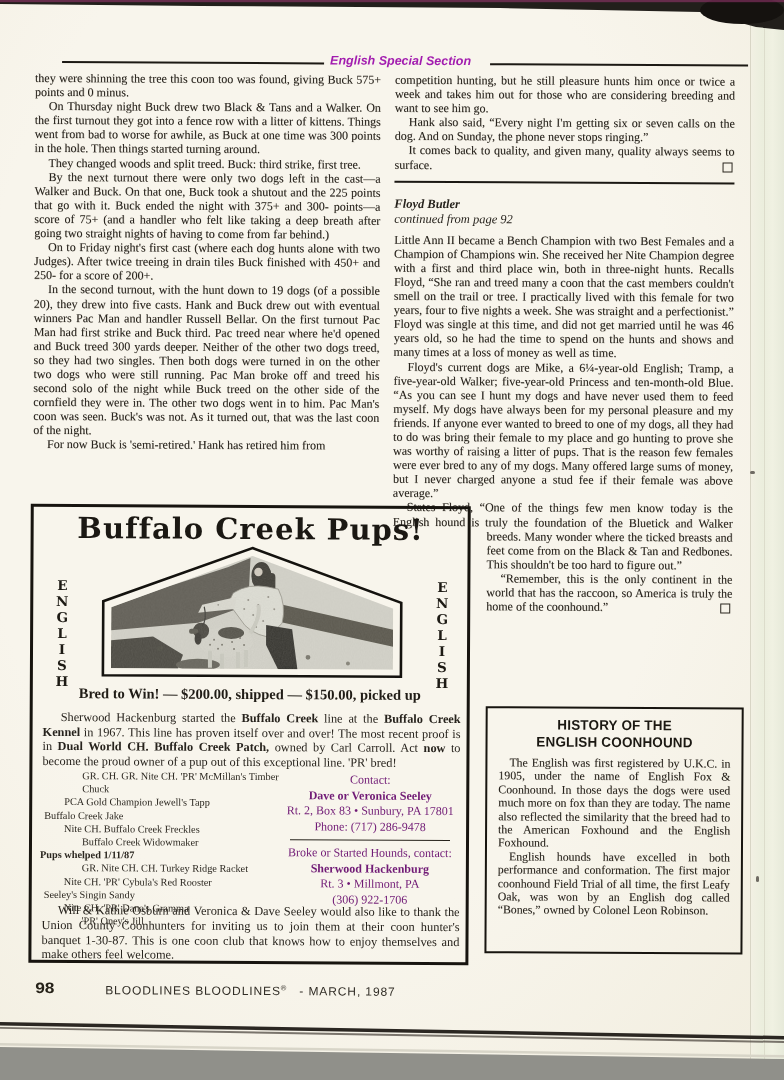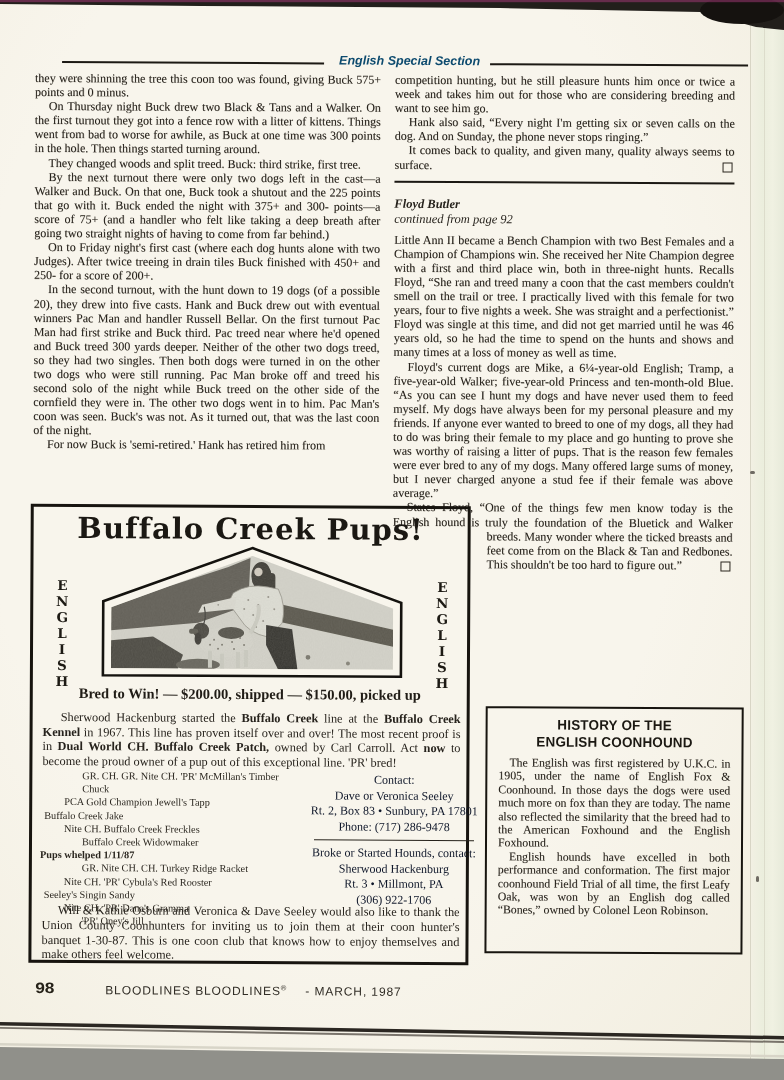--- a/index.html
+++ b/index.html
@@ -17,23 +17,23 @@
   
   #edge-right { left:750px; top:0; width:34px; height:1080px;
     background:linear-gradient(90deg,#f2f0e3 0%, #ebeedd 35%, #f0f1e2 65%, #e7eada 100%);
     border-left:1px solid #d8d5c5; }
   #edge-right .crease { position:absolute; left:13px; top:0; width:1px; height:100%; background:#dcdccb; }
   svg.edge-overlay { position:absolute; left:0; z-index:30; display:block; }
   .speck { position:absolute; background:#6f6b63; border-radius:2px; z-index:31; }
 
   
   .hdr-rule { height:2px; background:#1c1914; }
-  #header-title { left:330px; top:52px; width:150px; text-align:right;
+  #header-title { left:330px; top:52px; width:150px; text-align:left;
     font-family:"Liberation Sans", sans-serif; font-weight:bold; font-style:italic;
-    font-size:12.5px; color:#0c4a6e; }
+    font-size:12.5px; color:#a21caf; }
 
   
   .col p { font-size:12px; line-height:14.1px; text-align:justify; text-indent:14px;
     text-shadow:0.3px 0.3px 0.4px rgba(66,56,44,0.35); }
   .col p.noindent { text-indent:0; }
   #left-col  { left:35px;  top:71px; width:346px; }
   #right-col { left:395px; top:71px; width:340px; }
   .article-divider { height:2px; background:#1b1813; margin-top:9px; }
   .floyd-head { margin-top:14px; font-style:italic; font-size:12.5px; line-height:15px; }
   .floyd-head .nm { font-weight:bold; }
@@ -56,23 +56,23 @@
   #eng-left { left:18px; } #eng-right { left:398px; }
   #ad-price { top:178px; left:0; width:100%; text-align:center; font-weight:bold;
     font-size:14.5px; color:#201c16; }
   #ad-body { left:10px; top:203px; width:418px; font-size:12.3px; line-height:14.6px;
     text-align:justify; text-indent:18px; }
   #ad-body .b { font-weight:bold; }
   #pedigree { left:8px; top:262px; width:248px; font-size:10.3px; line-height:13.2px;
     color:#2a261f; }
   .ped-i0 { padding-left:4px; } .ped-i1 { padding-left:24px; } .ped-i2 { padding-left:42px; }
   .ped-bold { font-weight:bold; padding-left:0; }
-  #contact { left:276px; top:264px; width:172px; text-align:center; font-size:12px;
-    line-height:15.5px; color:#0f172a; }
-  #contact .bold { font-weight:normal; }
+  #contact { left:252px; top:264px; width:172px; text-align:center; font-size:12px;
+    line-height:15.5px; color:#701a75; }
+  #contact .bold { font-weight:bold; }
   #contact .c-div { height:0; border-top:1.5px solid #26221b; margin:5px 6px; }
   #ad-thanks { left:10px; top:396px; width:418px; font-size:12.4px; line-height:14.8px;
     text-align:justify; text-indent:16px; }
 
   
   #history-box { left:489px; top:704px; width:258px; height:247px;
     border:2.5px solid #17140f; padding:8px 11px 6px 11px; }
   #history-title { text-align:center; font-family:"Liberation Sans", sans-serif;
     font-weight:bold; font-size:14px; line-height:17px; letter-spacing:0.2px;
     transform:scaleX(0.96); color:#1b1812; margin-bottom:6px; }
@@ -116,21 +116,21 @@
     <div class="floyd-head">
       <div class="nm">Floyd Butler</div>
       <div>continued from page 92</div>
     </div>
 
     <div class="floyd-flow">
       <div class="intrude"></div>
       <p class="noindent">Little Ann II became a Bench Champion with two Best Females and a Champion of Champions win. She received her Nite Champion degree with a first and third place win, both in three-night hunts. Recalls Floyd, “She ran and treed many a coon that the cast members couldn't smell on the trail or tree. I practically lived with this female for two years, four to five nights a week. She was straight and a perfectionist.” Floyd was single at this time, and did not get married until he was 46 years old, so he had the time to spend on the hunts and shows and many times at a loss of money as well as time.</p>
       <p>Floyd's current dogs are Mike, a 6¼-year-old English; Tramp, a five-year-old Walker; five-year-old Princess and ten-month-old Blue. “As you can see I hunt my dogs and have never used them to feed myself. My dogs have always been for my personal pleasure and my friends. If anyone ever wanted to breed to one of my dogs, all they had to do was bring their female to my place and go hunting to prove she was worthy of raising a litter of pups. That is the reason few females were ever bred to any of my dogs. Many offered large sums of money, but I never charged anyone a stud fee if their female was above average.”</p>
       <p>States Floyd, “One of the things few men know today is the English hound is truly the foundation of the Bluetick and Walker breeds. Many wonder where the ticked breasts and feet come from on the Black &amp; Tan and Redbones. This shouldn't be too hard to figure out.”</p>
-      <p class="has-mark"><span class="end-mark"></span></p>
+      <p class="has-mark"><span>“Remember, this is the only continent in the world that has the raccoon, so America is truly the home of the coonhound.”</span><span class="end-mark"></span></p>
     </div>
   </div>
 
   <div class="abs" id="ad-box">
     <div class="abs" id="ad-title">Buffalo Creek Pups!</div>
 
     <svg class="abs" style="left:65px;top:37px;" width="308" height="134" viewBox="0 0 308 134">
       <defs>
         <clipPath id="pentaClip">
           <polygon points="154,11 295,63 295,124 13,124 13,63"></polygon>
@@ -254,21 +254,21 @@
   <div class="abs" id="history-box">
     <div id="history-title">
       <div>HISTORY OF THE</div>
       <div>ENGLISH COONHOUND</div>
     </div>
     <p>The English was first registered by U.K.C. in 1905, under the name of English Fox &amp; Coonhound. In those days the dogs were used much more on fox than they are today. The name also reflected the similarity that the breed had to the American Foxhound and the English Foxhound.</p>
     <p>English hounds have excelled in both performance and conformation. The first major coonhound Field Trial of all time, the first Leafy Oak, was won by an English dog called “Bones,” owned by Colonel Leon Robinson.</p>
   </div>
 
   <div class="abs" id="footer-num">98</div>
-  <div class="abs" id="footer-mag"><span>BLOODLINES BLOODLINES</span><sup>®</sup><span style="margin-left:18px">- MARCH, 1987</span></div>
+  <div class="abs" id="footer-mag"><span>BLOODLINES BLOODLINES</span><sup>®</sup><span style="margin-left:12px">- MARCH, 1987</span></div>
 
 </div>
 
 <div class="abs" id="edge-right">
     <div class="crease"></div>
   </div>
 <svg class="edge-overlay" style="top:0;" width="784" height="34" viewBox="0 0 784 34">
   <path d="M0,0 H784 V30 L756,27 L700,12 L500,8 L200,6 L0,4 Z" fill="#221f1b"></path>
   <ellipse cx="742" cy="10" rx="42" ry="14" fill="#15120f"></ellipse>
   <rect x="0" y="0" width="784" height="2.2" fill="#a93a7c" opacity="0.5"></rect>

